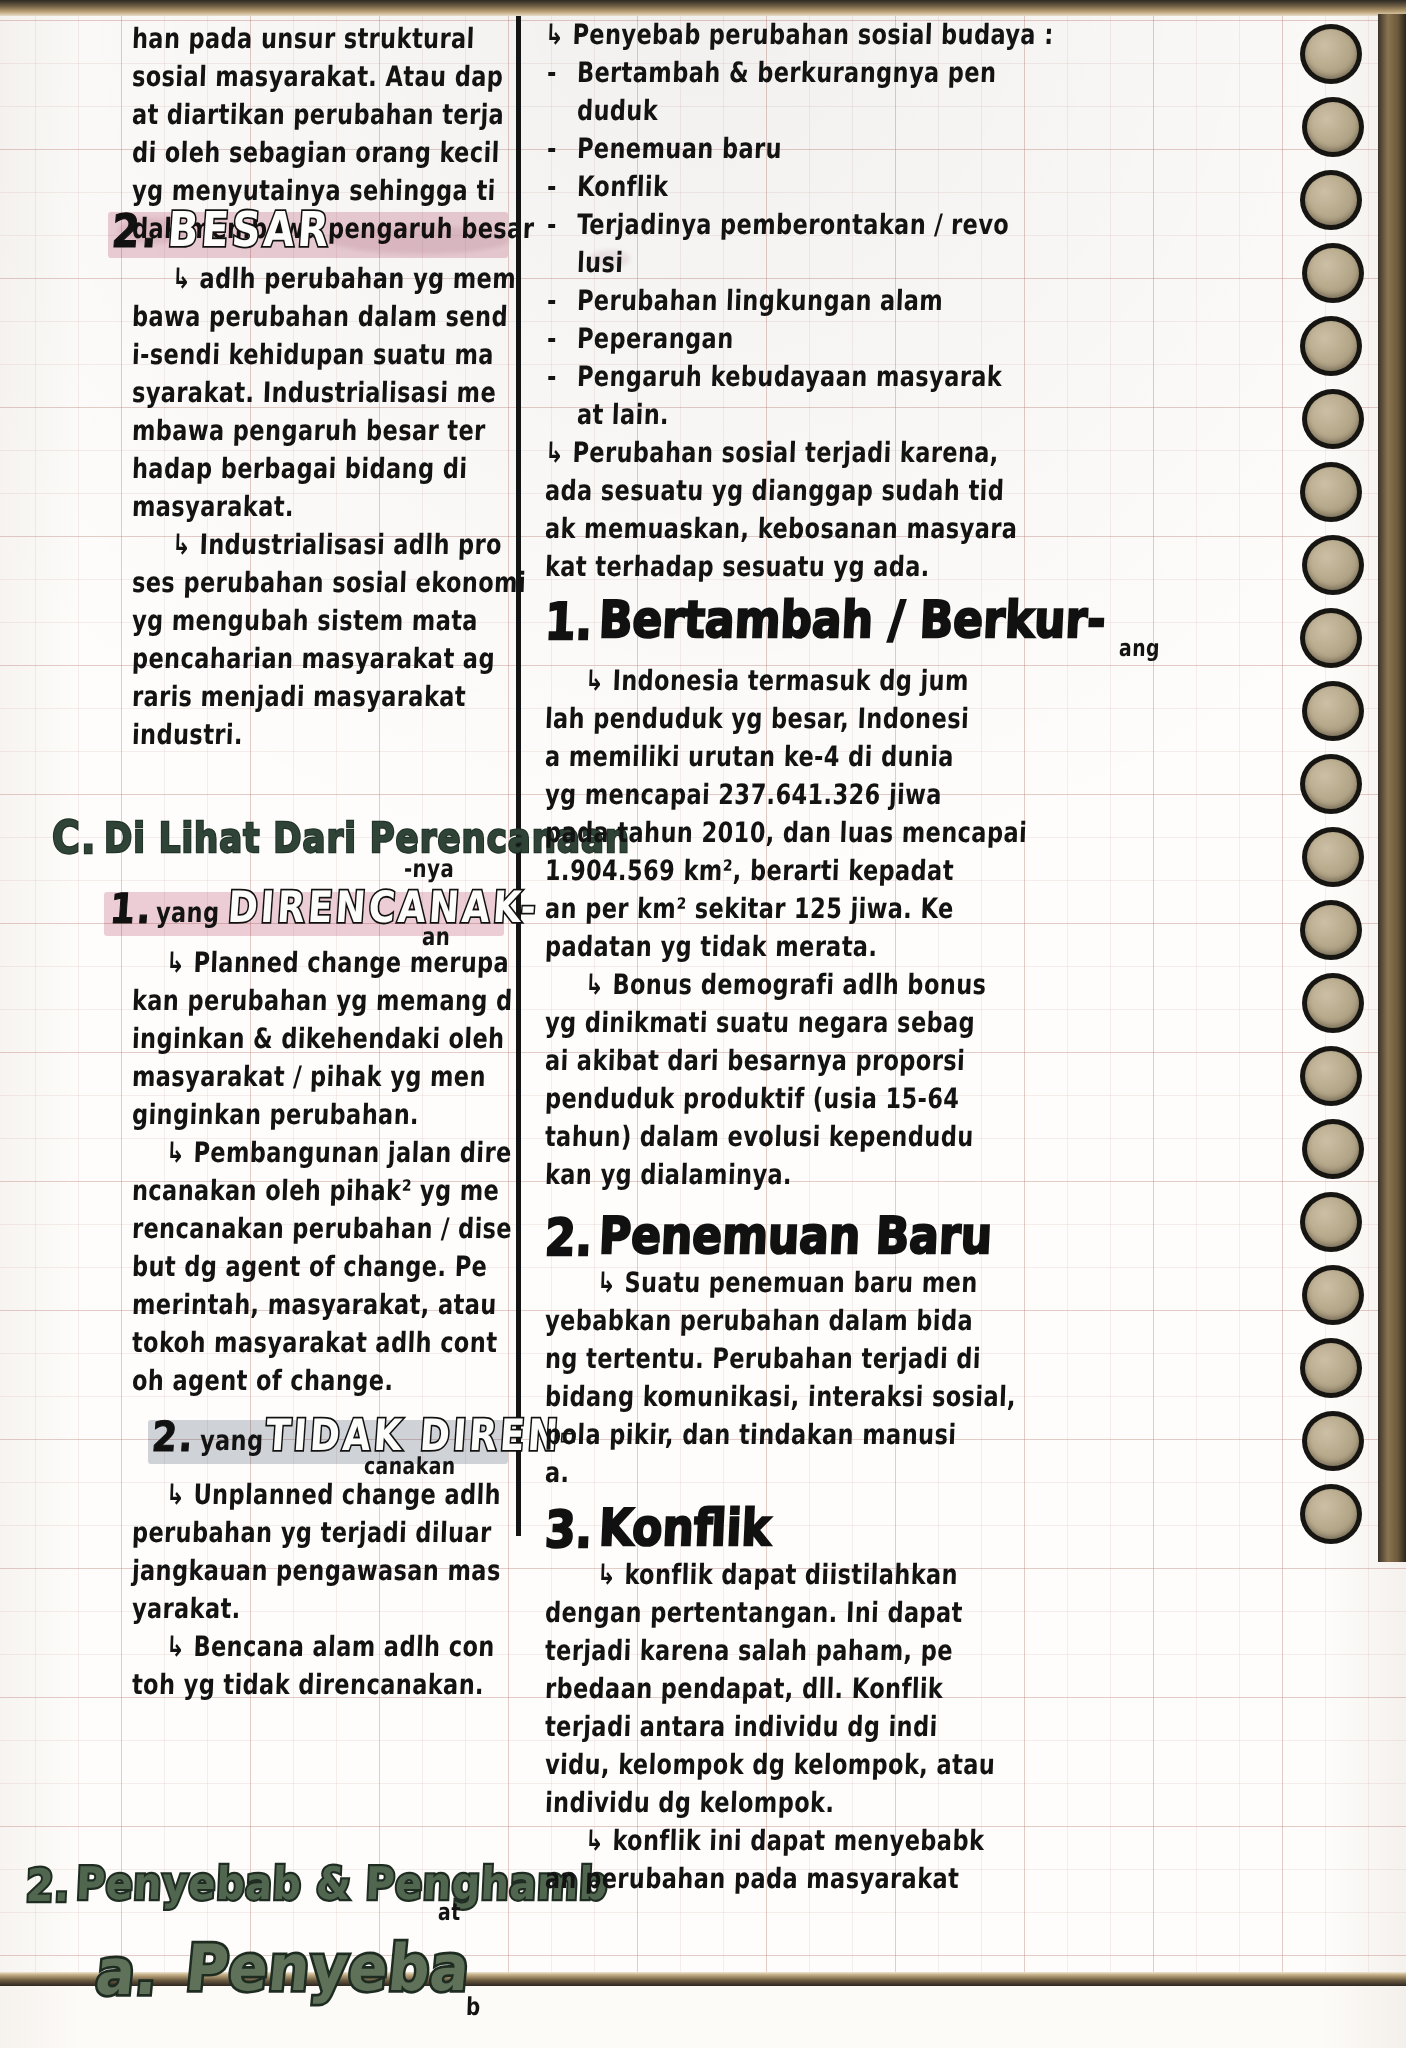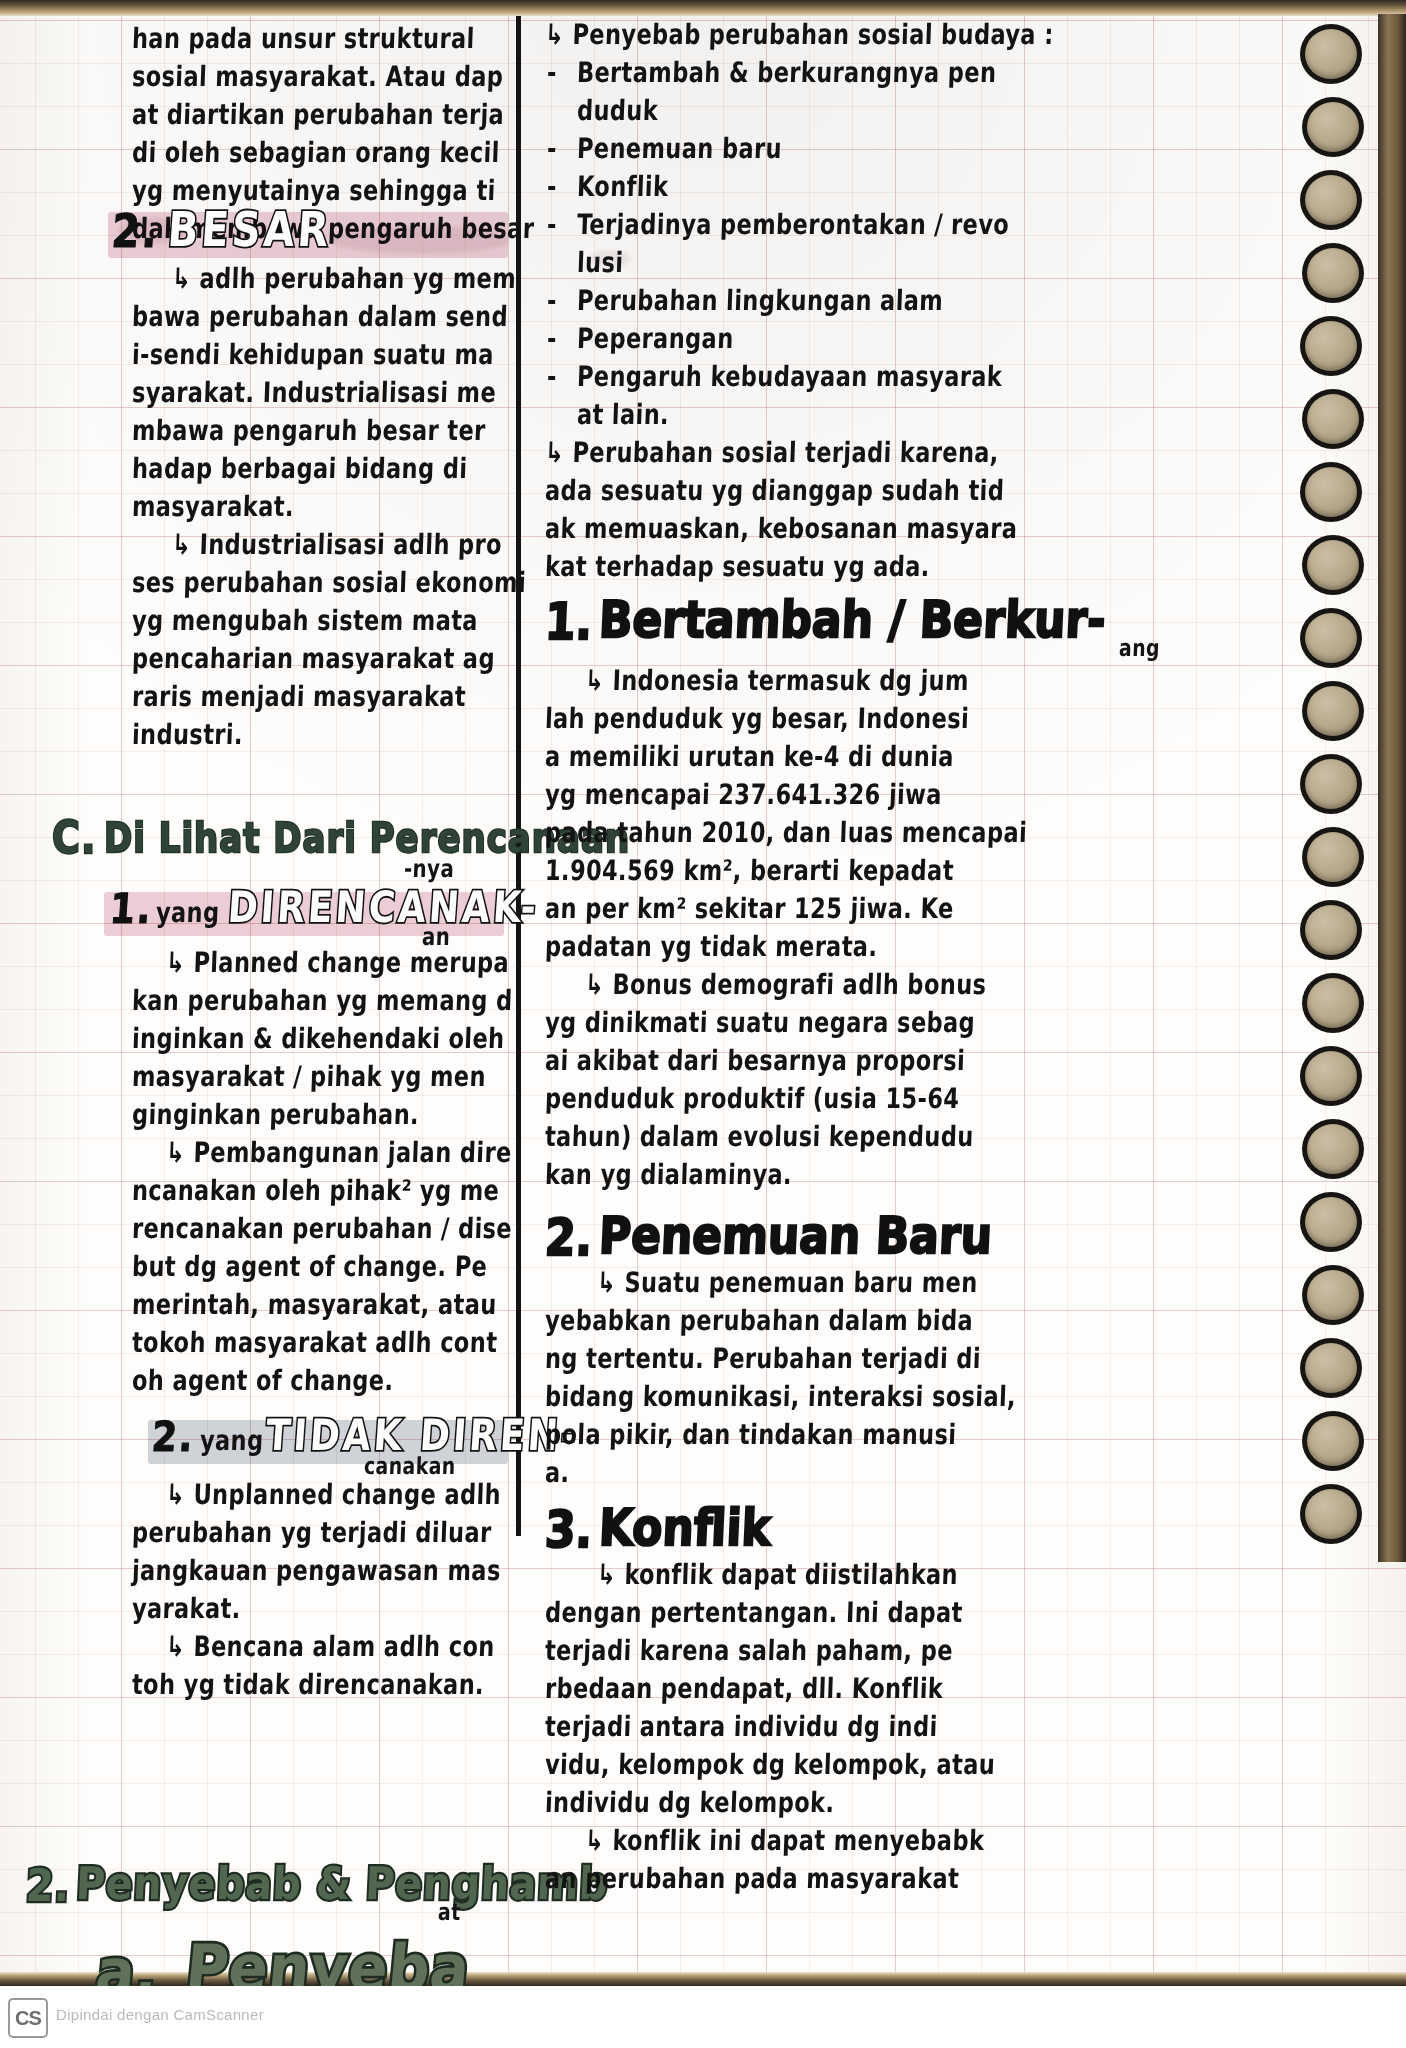--- a/index.html
+++ b/index.html
@@ -336,18 +336,14 @@
       <div class="hole" style="top: 1022px; left: 0px;"></div>
       <div class="hole" style="top: 1095px; left: 2px;"></div>
       <div class="hole" style="top: 1168px; left: 0px;"></div>
       <div class="hole" style="top: 1241px; left: 2px;"></div>
       <div class="hole" style="top: 1314px; left: 0px;"></div>
       <div class="hole" style="top: 1387px; left: 2px;"></div>
       <div class="hole" style="top: 1460px; left: 0px;"></div>
     </div>
   <div class="binder-edge"></div>
 
-  <div class="footer">
-    <div class="cs-logo">CS</div>
-    <div class="cs-text">Dipindai dengan CamScanner</div>
-  </div>
 
 </div>
 
 </body></html>

